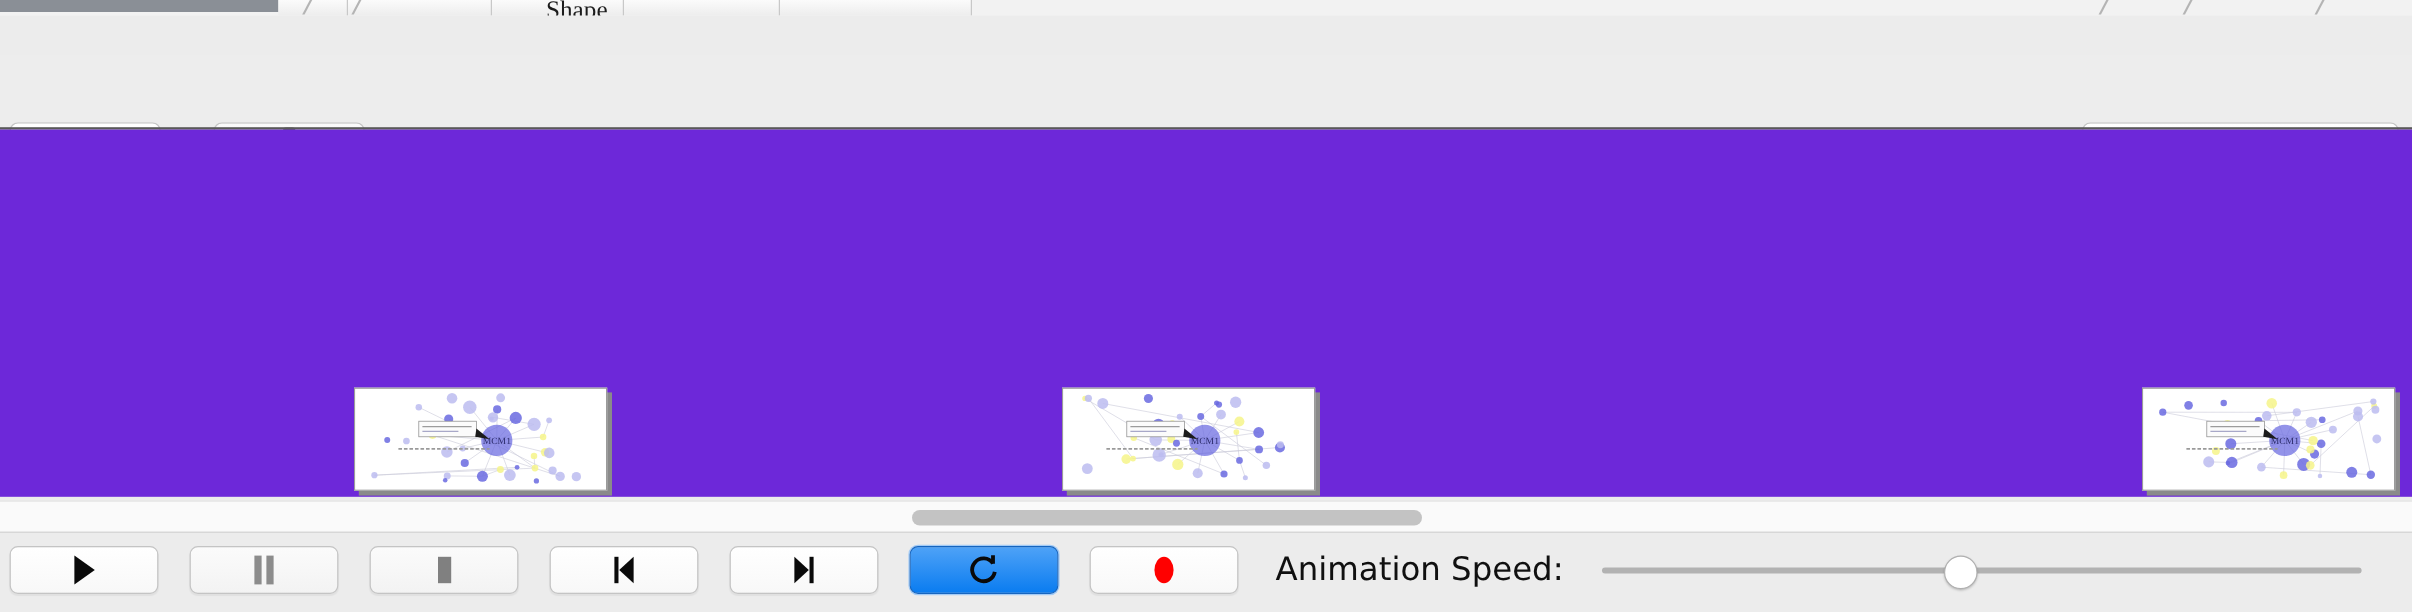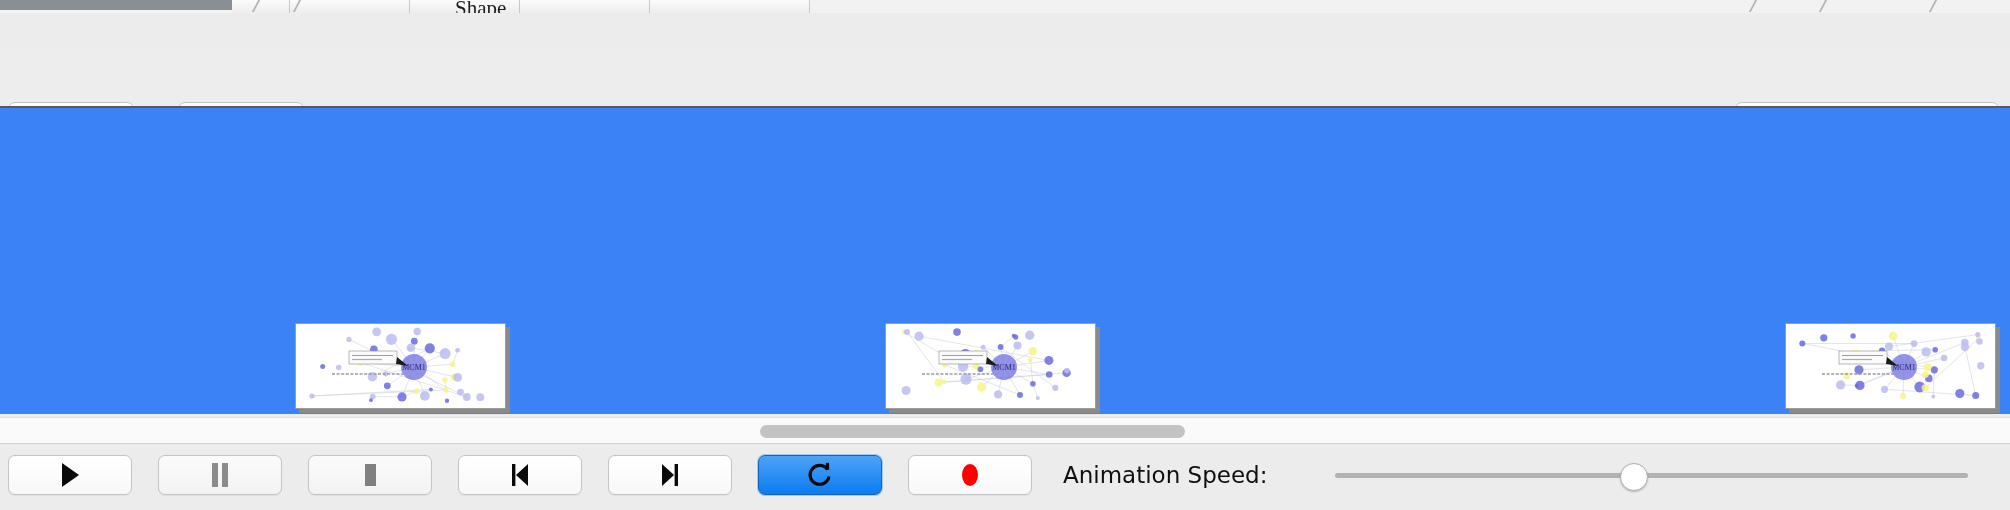--- a/index.html
+++ b/index.html
@@ -146,21 +146,21 @@
     background: #0a0a0a;
   }
   .plus-glyph::before { left: 8px; top: 0;  width: 7px; height: 23px; }
   .plus-glyph::after  { left: 0;  top: 8px; width: 23px; height: 7px; }
 
   
   .timeline {
     position: absolute;
     left: 0; top: 108px;
     width: 2010px; height: 306px;
-    background: #3b82f6;
+    background: #6d28d9;
     overflow: hidden;
   }
 
   
   .frame {
     position: absolute;
     top: 215px;
     width: 211px; height: 86px;
     box-sizing: border-box;
     background: #ffffff;
@@ -215,21 +215,21 @@
   .cbtn.active {
     background: linear-gradient(#4ea2f7 0%, #0a7cf0 100%);
     border: 1px solid #1565c0;
     box-shadow: 0 0 0 1px rgba(90,170,255,.5);
   }
 
   .speed-label {
     position: absolute;
     left: 1063px; top: 10px;
     height: 40px; line-height: 40px;
-    font-size: 23px;
+    font-size: 27px;
     color: #101010;
     font-family: "DejaVu Sans", sans-serif;
     white-space: nowrap;
   }
   .slider-track {
     position: absolute;
     left: 1335px; top: 28px;
     width: 633px; height: 5px;
     border-radius: 3px;
     background: #b2b2b2;

